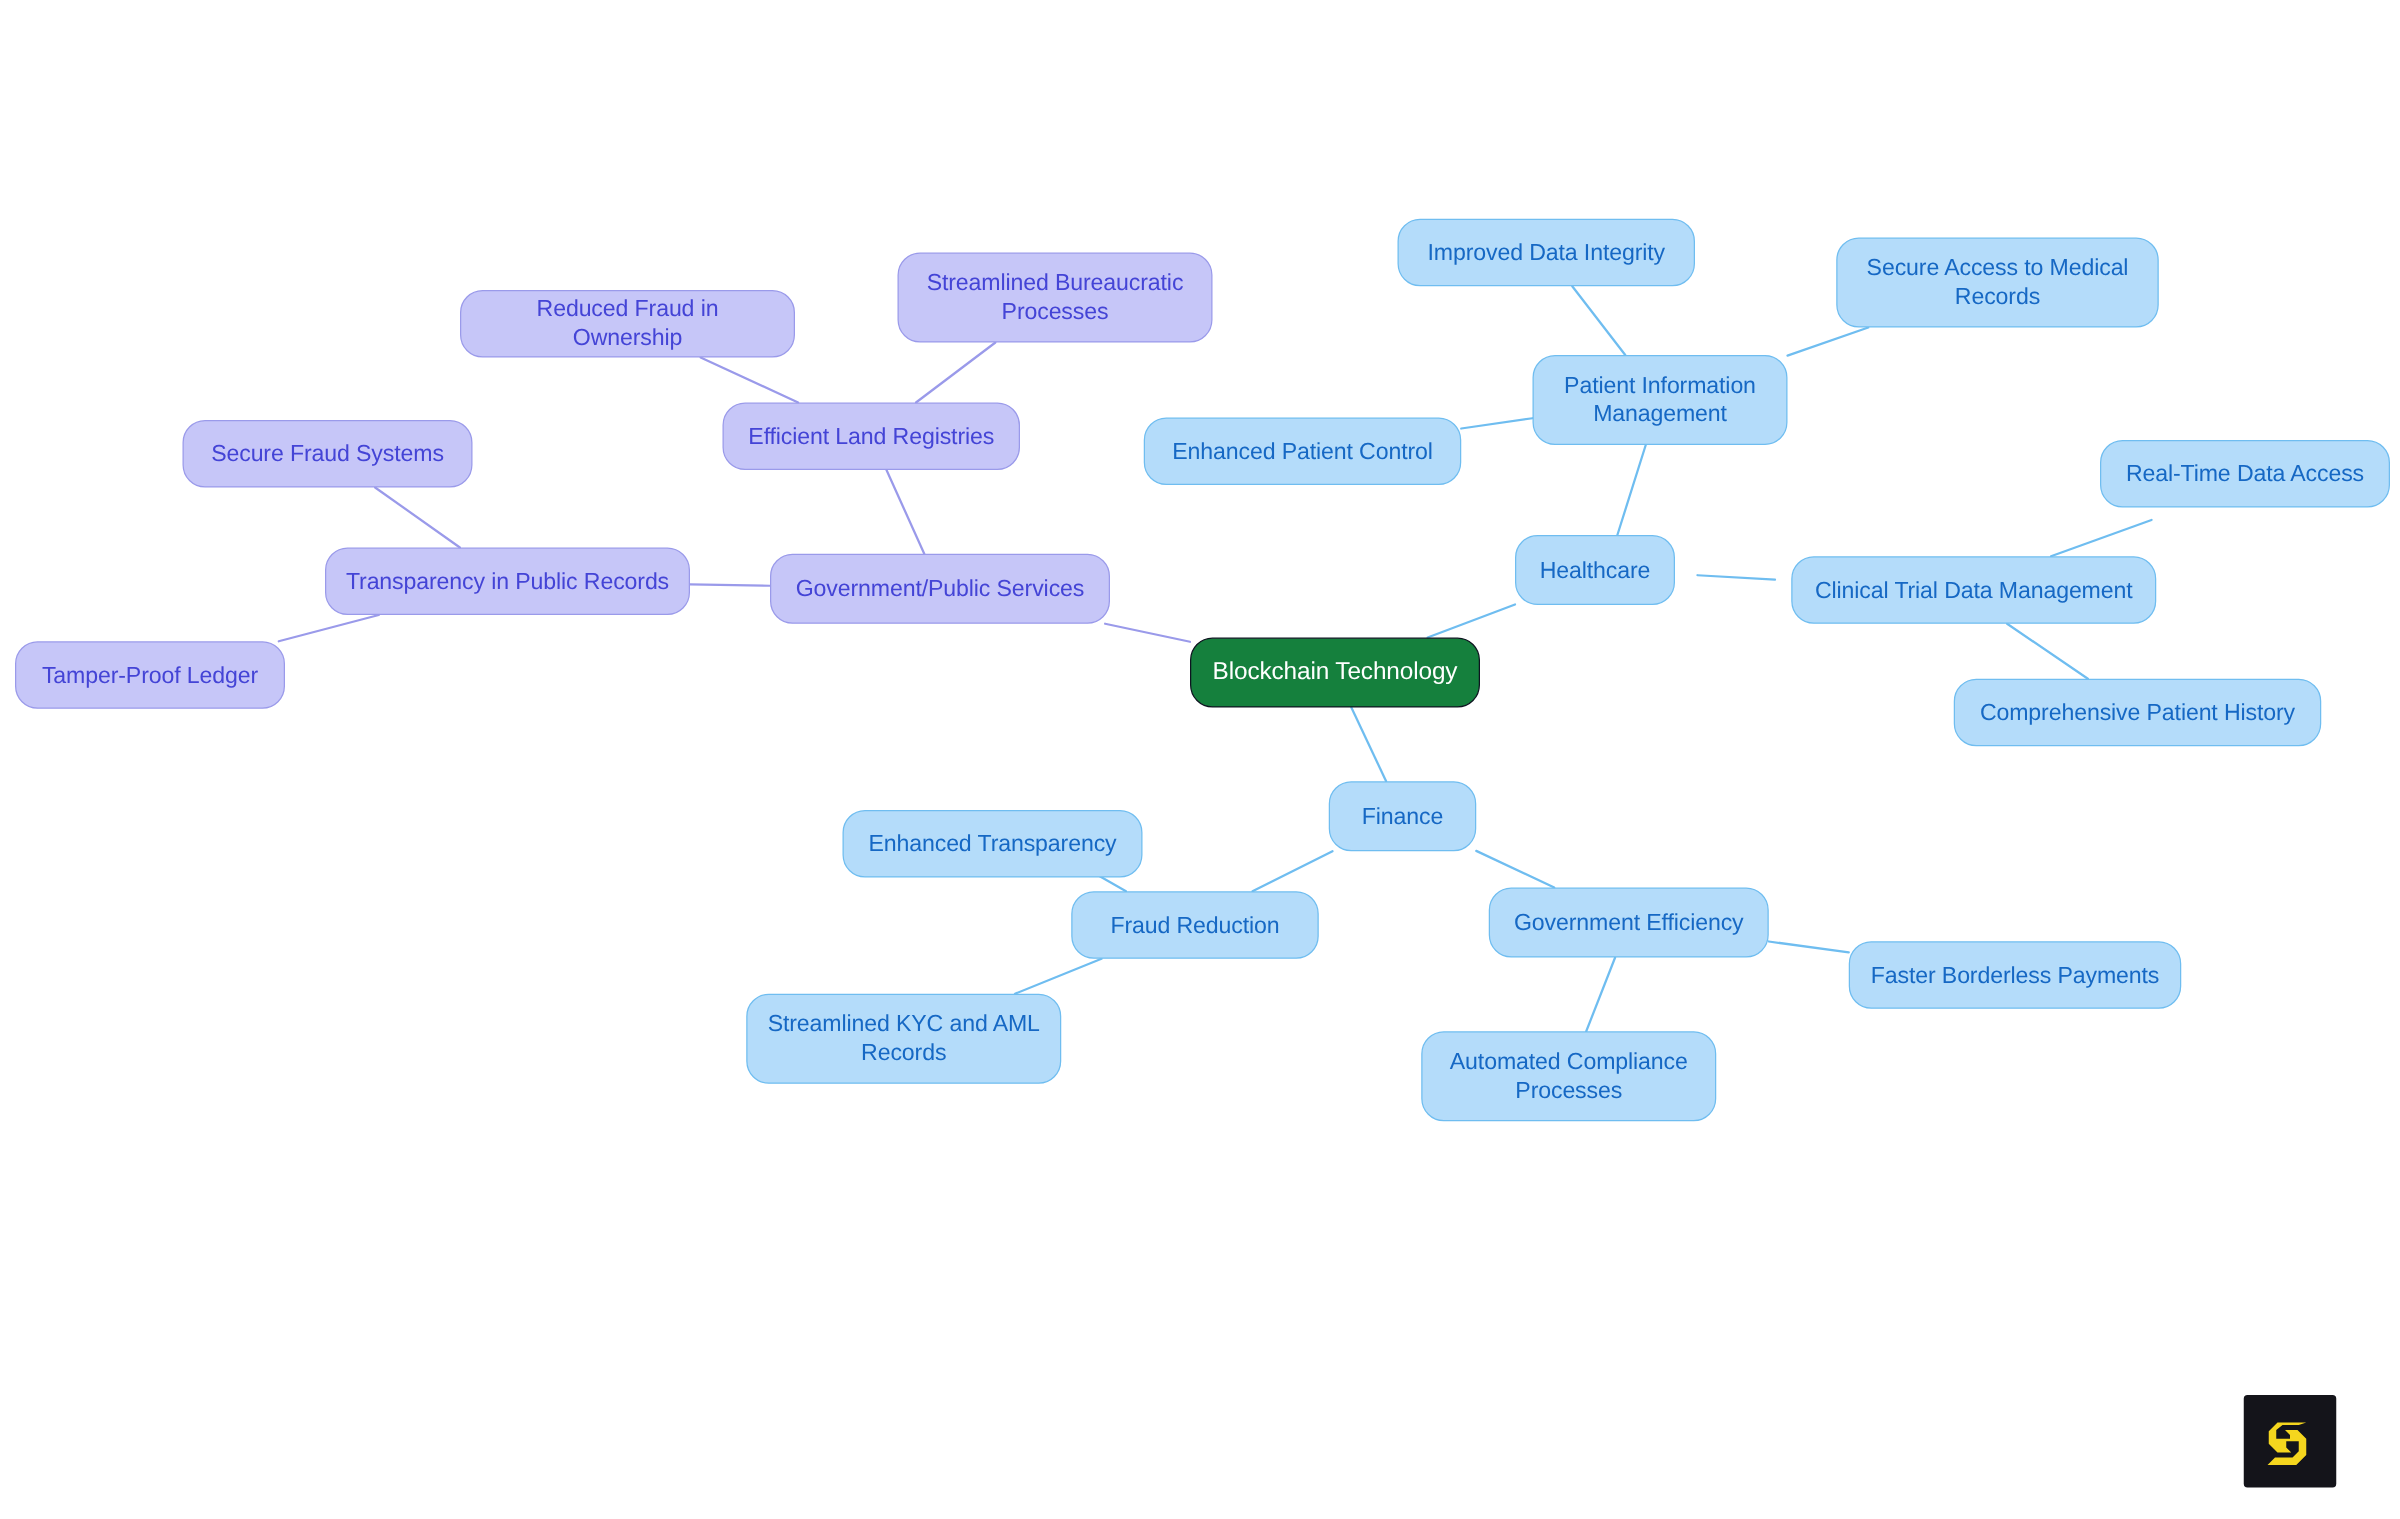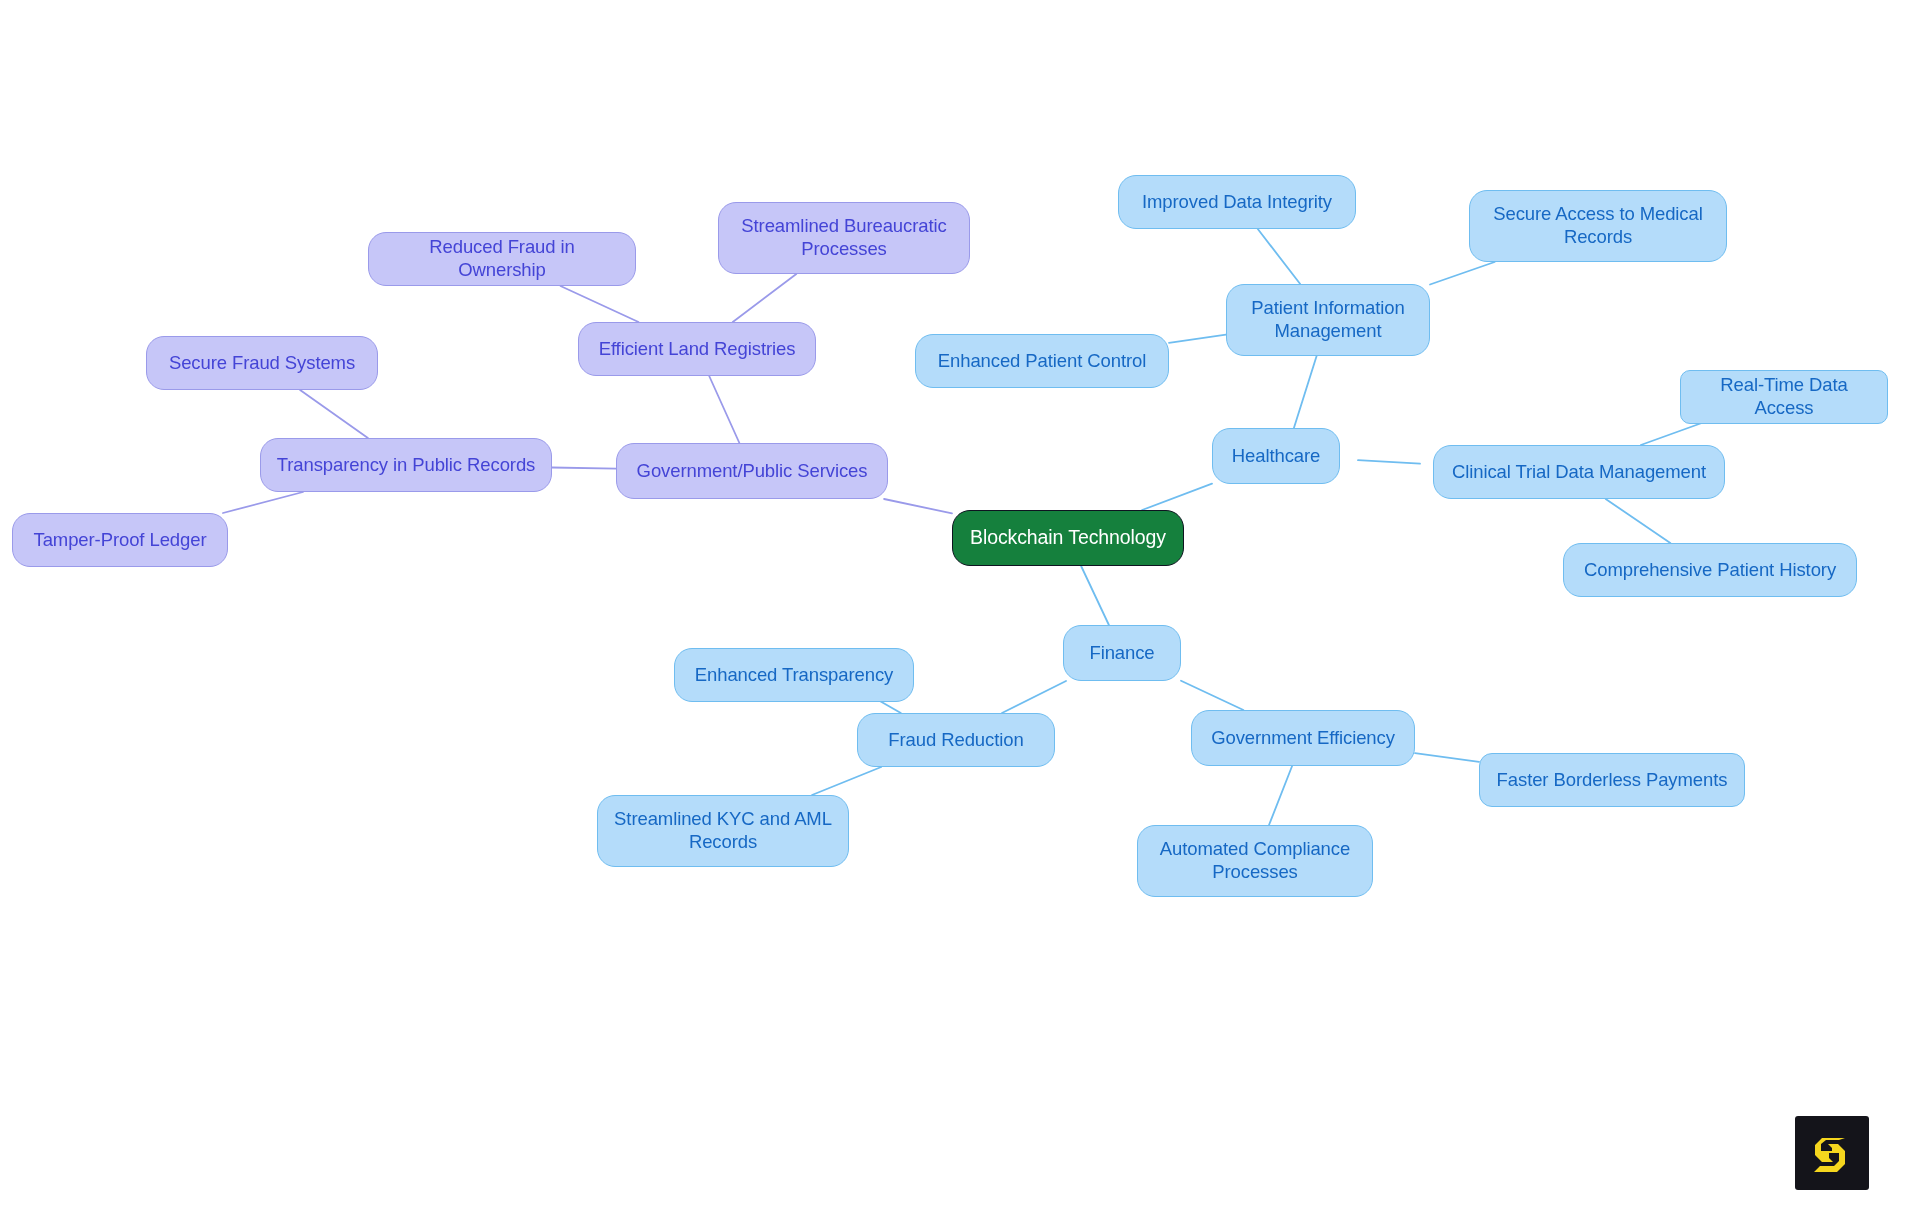--- a/index.html
+++ b/index.html
@@ -114,29 +114,29 @@
       <div class="node purple" style="left: 718px; top: 202px; width: 252px; height: 72px;"><span>Streamlined Bureaucratic
 Processes</span></div>
       <div class="node blue" style="left: 1212px; top: 428px; width: 128px; height: 56px;"><span>Healthcare</span></div>
       <div class="node blue" style="left: 1226px; top: 284px; width: 204px; height: 72px;"><span>Patient Information
 Management</span></div>
       <div class="node blue" style="left: 1118px; top: 175px; width: 238px; height: 54px;"><span>Improved Data Integrity</span></div>
       <div class="node blue" style="left: 1469px; top: 190px; width: 258px; height: 72px;"><span>Secure Access to Medical
 Records</span></div>
       <div class="node blue" style="left: 915px; top: 334px; width: 254px; height: 54px;"><span>Enhanced Patient Control</span></div>
       <div class="node blue" style="left: 1420px; top: 445px; width: 292px; height: 54px; margin-left: 13px;"><span>Clinical Trial Data Management</span></div>
-      <div class="node blue" style="left: 1680px; top: 370px; width: 208px; height: 54px; border-radius: 10px;"><span>Real-Time Data Access</span></div>
+      <div class="node blue" style="left: 1680px; top: 352px; width: 232px; height: 54px;"><span>Real-Time Data Access</span></div>
       <div class="node blue" style="left: 1563px; top: 543px; width: 294px; height: 54px;"><span>Comprehensive Patient History</span></div>
       <div class="node blue" style="left: 1063px; top: 625px; width: 118px; height: 56px;"><span>Finance</span></div>
       <div class="node blue" style="left: 857px; top: 713px; width: 198px; height: 54px;"><span>Fraud Reduction</span></div>
       <div class="node blue" style="left: 674px; top: 648px; width: 240px; height: 54px; text-align: right;"><span>Enhanced Transparency</span></div>
       <div class="node blue" style="left: 597px; top: 795px; width: 252px; height: 72px;"><span>Streamlined KYC and AML
 Records</span></div>
       <div class="node blue" style="left: 1191px; top: 710px; width: 224px; height: 56px;"><span>Government Efficiency</span></div>
-      <div class="node blue" style="left: 1479px; top: 753px; width: 266px; height: 54px; border-radius: 13px;"><span>Faster Borderless Payments</span></div>
+      <div class="node blue" style="left: 1479px; top: 753px; width: 266px; height: 54px;"><span>Faster Borderless Payments</span></div>
       <div class="node blue" style="left: 1137px; top: 825px; width: 236px; height: 72px;"><span>Automated Compliance
 Processes</span></div>
     </div>
 
   <div id="brand-logo">
     <svg width="46" height="46" viewBox="0 0 46 46">
       <path d="M36 8 L13 8 L6 15 L6 25 L13 32 L24 32 L20 28 L20 23 L30 23 L30 31 L25 36 L11 36 L5 42 L28 42 L36 34 L36 21 L29 14 L19 14 L23 18 L23 21 L12 21 L12 14 L17 10 L30 10 Z" fill="#f5d61e"></path>
     </svg>
   </div>
 

